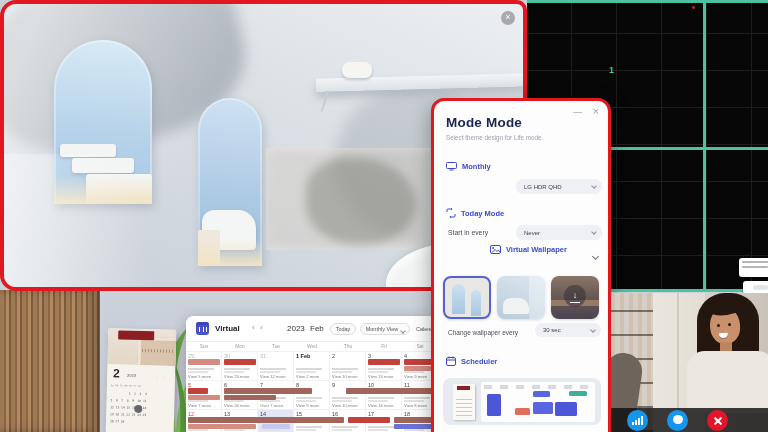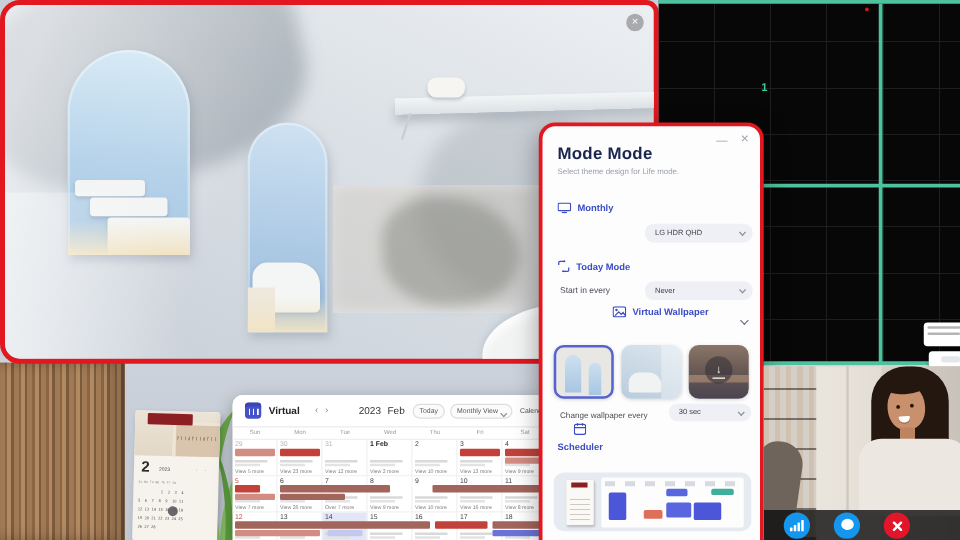--- a/index.html
+++ b/index.html
@@ -439,21 +439,21 @@
       <div id="t3-circle">↓</div>
       <div id="t3-line"></div>
     </div>
 
     <div id="lm-change" class="abs">Change wallpaper every</div>
     <div id="dd-interval" class="dd">
         <span>30 sec</span>
         <span class="chev"></span>
       </div>
 
-    <div class="lm-sec" style="top:237px;flex-direction:column;">
+    <div class="lm-sec" style="top:255px;">
       <svg width="10" height="10" viewBox="0 0 10 10">
           <rect x="0.5" y="1.5" width="9" height="8" rx="1.5" fill="none" stroke="#3a4cc4"></rect>
           <line x1="0.5" y1="4" x2="9.5" y2="4" stroke="#3a4cc4"></line>
           <line x1="3" y1="0.5" x2="3" y2="2.5" stroke="#3a4cc4"></line>
           <line x1="7" y1="0.5" x2="7" y2="2.5" stroke="#3a4cc4"></line>
         </svg>
       <span class="lbl">Scheduler</span>
     </div>
     <div id="lm-preview" class="abs">
       <div id="sp-card">

